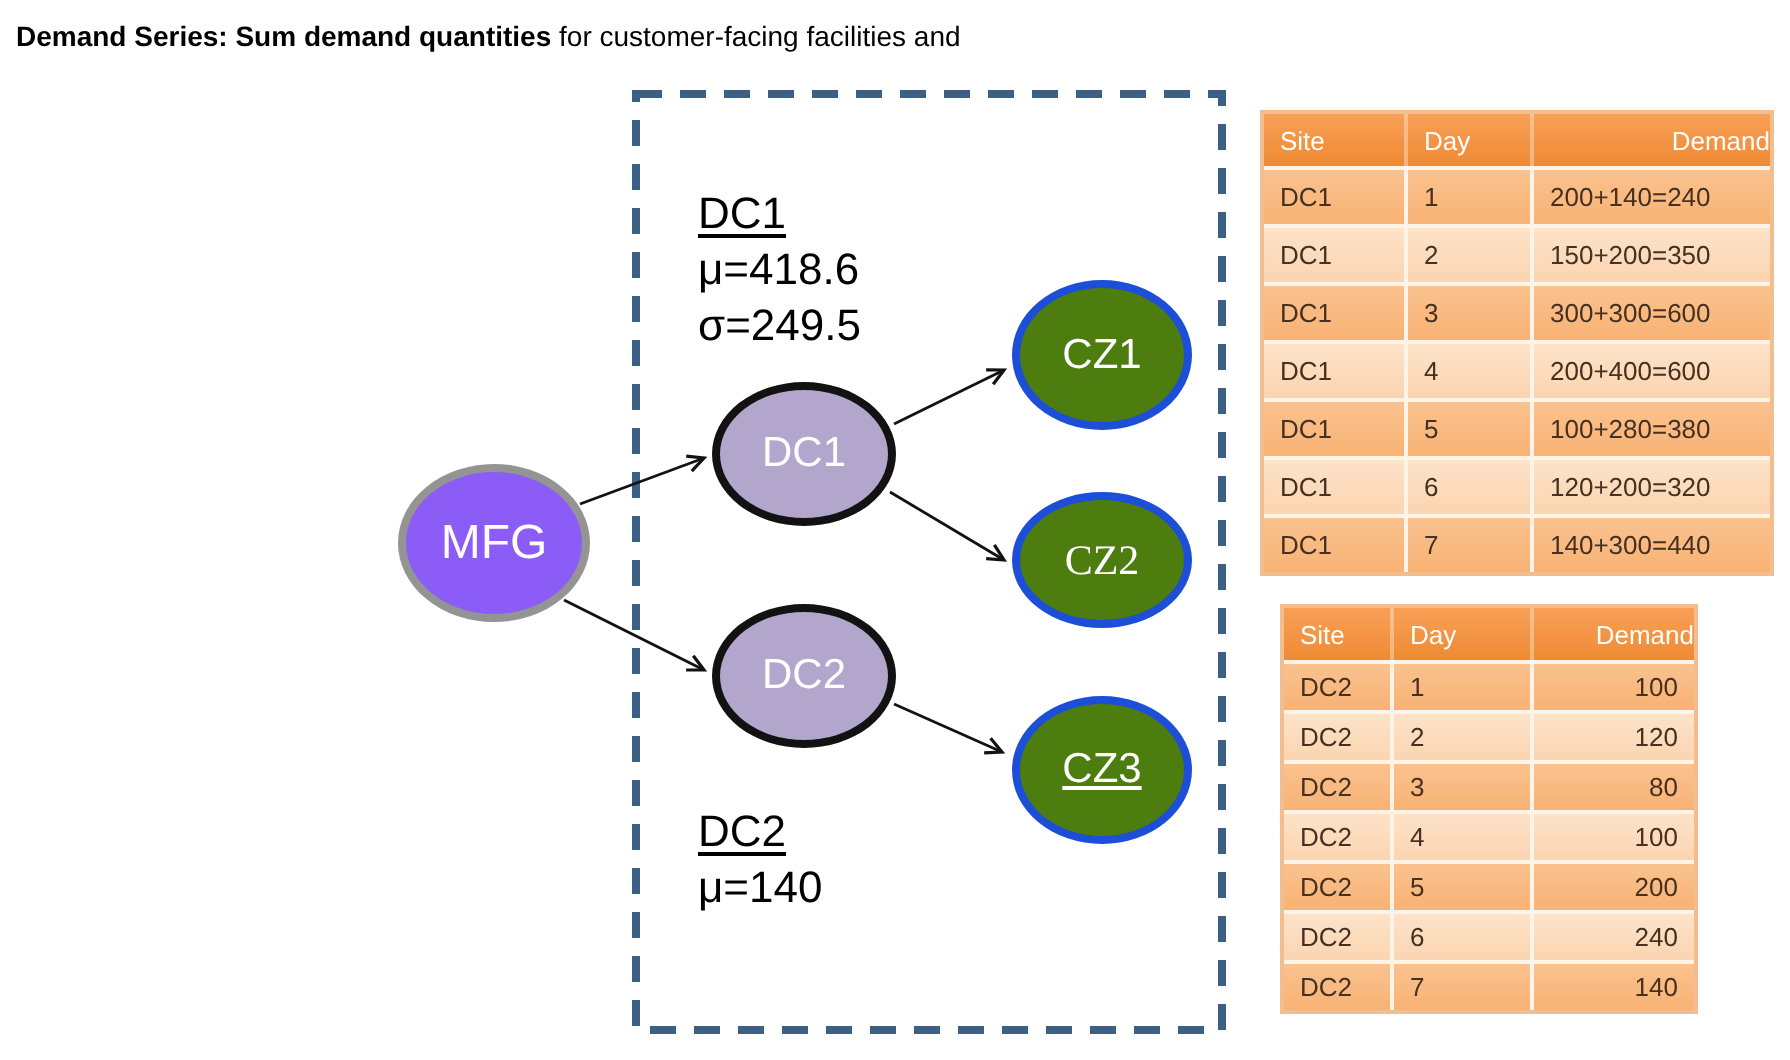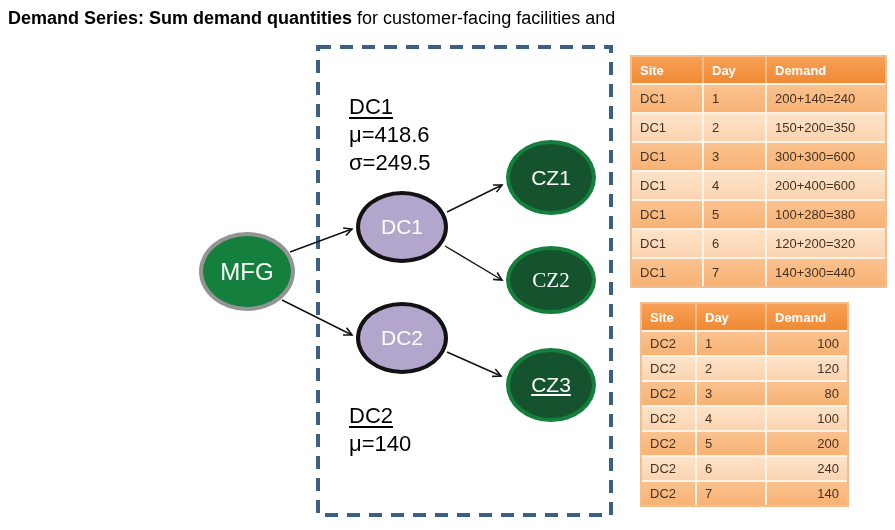--- a/index.html
+++ b/index.html
@@ -10,21 +10,21 @@
     background: #ffffff;
     overflow: hidden;
     font-family: "Liberation Sans", sans-serif;
   }
   
   .title {
     position: absolute;
     left: 8px;
     top: 5px;
     width: 720px;
-    font-size: 18px;
+    font-size: 14px;
     line-height: 27px;
     color: #000000;
   }
   .title .b { font-weight: bold; }
 
   
   .overlay {
     position: absolute;
     left: 0; top: 0;
   }
@@ -35,34 +35,34 @@
     border-radius: 50%;
     box-sizing: border-box;
     display: flex;
     align-items: center;
     justify-content: center;
     color: #ffffff;
     font-size: 21px;
   }
   .node-mfg {
     left: 199px; top: 232px; width: 96px; height: 79px;
-    background: #15803d;
+    background: #8b5cf6;
     border: 4px solid #949494;
     color: #FDFDFD;
     font-size: 24px;
   }
   .node-dc {
     background: #B2A6CC;
     border: 4px solid #121212;
   }
   .node-dc1 { left: 356px; top: 191px; width: 92px; height: 72px; }
   .node-dc2 { left: 356px; top: 302px; width: 92px; height: 72px; }
   .node-cz {
-    background: #14532d;
-    border: 4px solid #15803d;
+    background: #4d7c0f;
+    border: 4px solid #1d4ed8;
   }
   .node-cz1 { left: 506px; top: 140px; width: 90px; height: 75px; }
   .node-cz2 { left: 506px; top: 246px; width: 90px; height: 68px; font-family: Liberation Serif, serif; }
   .node-cz3 { left: 506px; top: 348px; width: 90px; height: 74px; text-decoration: underline; }
 
   
   .stats {
     position: absolute;
     font-size: 22px;
     line-height: 28px;
@@ -79,28 +79,28 @@
     border-spacing: 0;
     table-layout: fixed;
     border: 2px solid #F2BE90;
     font-size: 13px;
   }
   .t1 { left: 630px; top: 55px; width: 253px; }
   .t2 { left: 640px; top: 302px; width: 205px; }
   .demand-table th {
     background: linear-gradient(180deg, #F8A057, #EF8A33);
     color: #ffffff;
-    font-weight: bold;
+    font-weight: normal;
     text-align: left;
     padding: 0 0 0 8px;
     height: 26px;
     border-right: 2px solid rgba(255,255,255,0.35);
     border-bottom: 2px solid #FEF3E7;
   }
-  .demand-table th:last-child { border-right: none; }
+  .demand-table th:last-child { border-right: none; text-align: right; }
   .demand-table td {
     color: #463120;
     text-align: left;
     padding: 0 0 0 8px;
     border-right: 2px solid #FEF3E7;
     border-bottom: 2px solid #FEF3E7;
     overflow: hidden;
     white-space: nowrap;
   }
   .demand-table td:last-child { border-right: none; }

